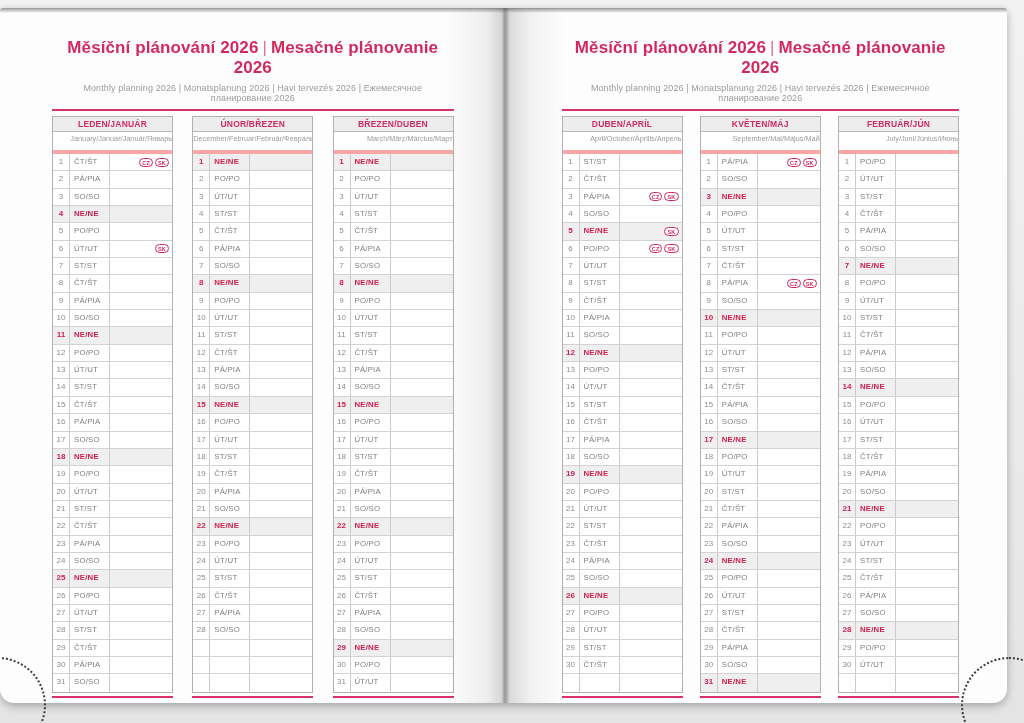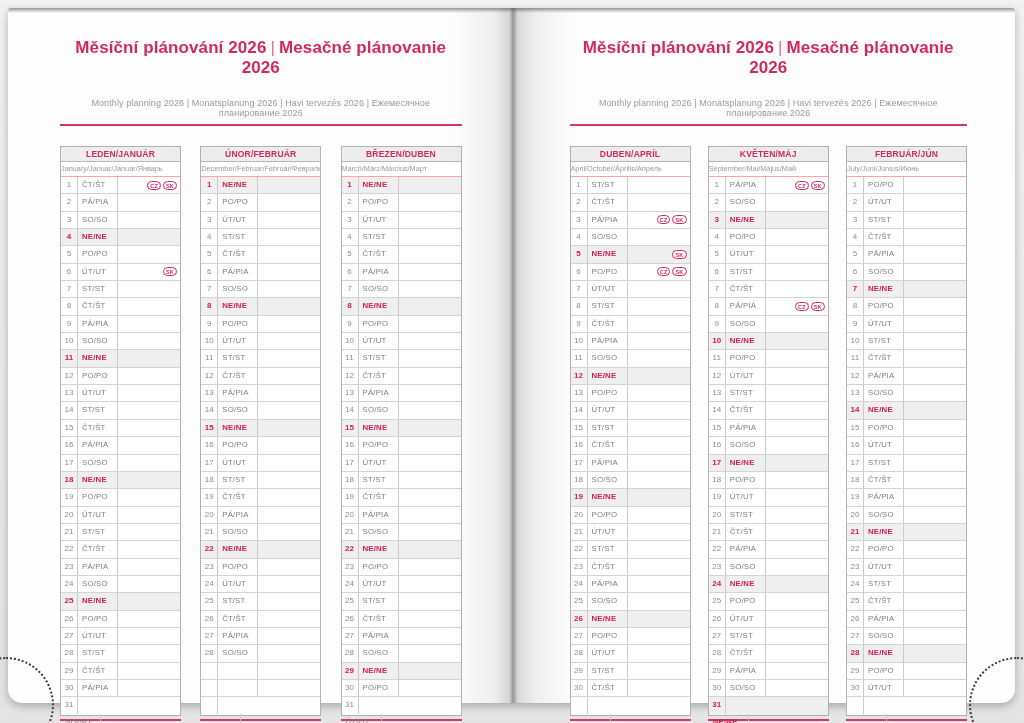--- a/index.html
+++ b/index.html
@@ -3,21 +3,21 @@
 <meta charset="utf-8">
 <style>
   * { margin:0; padding:0; box-sizing:border-box; }
   html,body { width:1024px; height:723px; }
   body {
     font-family:"Liberation Sans","DejaVu Sans",sans-serif;
     background:linear-gradient(#f2f2f2,#e4e4e4);
     overflow:hidden; position:relative;
   }
   .book {
-    position:absolute; left:8px; top:8px; width:1007px; height:695px;
+    position:absolute; left:0; top:8px; width:1007px; height:695px;
     background:#fdfdfd;
     border-radius:3px 3px 14px 14px;
     box-shadow:0 3px 9px rgba(0,0,0,0.28);
     display:flex;
   }
   .book::before { 
     content:""; position:absolute; left:0; top:0; right:0; height:5px;
     background:linear-gradient(rgba(70,64,66,0.55), rgba(0,0,0,0));
     border-radius:3px 3px 0 0; pointer-events:none; z-index:5;
   }
@@ -26,38 +26,38 @@
     background:linear-gradient(90deg, rgba(0,0,0,0) 0%, rgba(0,0,0,0.06) 35%,
       rgba(0,0,0,0.16) 47%, rgba(40,36,38,0.48) 50%, rgba(0,0,0,0.14) 54%,
       rgba(0,0,0,0.05) 70%, rgba(0,0,0,0) 100%);
     pointer-events:none; z-index:4;
   }
   .page { width:50%; height:100%; position:relative; padding:30px 50px 0 52px; }
   .page.right { padding:30px 48px 0 58px; }
 
   .page-title { text-align:center; font-size:17px; font-weight:bold; color:#d22a5f; letter-spacing:0.1px; }
   .page-title .sep { font-weight:normal; color:#e0718f; padding:0 4px; }
-  .page-subtitle { text-align:center; font-size:9px; color:#9b9b9b; margin-top:20px; letter-spacing:0.1px; }
+  .page-subtitle { text-align:center; font-size:9px; color:#9b9b9b; margin-top:5px; letter-spacing:0.1px; }
   .page-rule { height:2px; background:#d8336a; margin-top:6px; }
 
-  .months { display:flex; justify-content:space-between; gap:13px; margin-top:20px; }
+  .months { display:flex; justify-content:space-between; gap:13px; margin-top:5px; }
   .month { width:121px; flex:0 0 121px; }
   .month-table { border:1px solid #b2b0b2; background:#fff; }
   .m-head {
     height:15px; line-height:14px; text-align:center; background:#eeedee;
     color:#d22a5f; font-weight:bold; font-size:8.5px; letter-spacing:0.2px;
     border-bottom:1px solid #b9b7b9;
   }
   .m-sub {
-    height:15px; line-height:14px; text-align:left; color:#9b9b9b;
-    font-size:7.3px; border-bottom:1px solid #fca5a5; background:#fff;
+    height:22px; line-height:14px; text-align:right; color:#9b9b9b;
+    font-size:7.3px; border-bottom:4px solid #fca5a5; background:#fff;
     white-space:nowrap; overflow:hidden;
   }
   .day-row { display:flex; height:17.35px; border-bottom:1px solid #d4d2d4; background:#fff; }
-  .day-row:last-child { border-bottom:none;flex-direction:column; }
+  .day-row:last-child { border-bottom:none; }
   .day-row.sunday { background:#f0eff0; }
   .cell { display:block; height:100%; }
   .cell.num {
     width:17px; flex:0 0 17px; border-right:1px solid #cccacc;
     font-size:8px; color:#8d8d8d; text-align:center; line-height:16.5px;
   }
   .cell.abbr {
     width:40px; flex:0 0 40px; border-right:1px solid #cccacc;
     font-size:7.8px; color:#7f7f7f; padding-left:4px; line-height:16.5px;
     letter-spacing:0.2px;
@@ -258,21 +258,21 @@
                 <span class="cell num">31</span>
                 <span class="cell abbr">SO/SO</span>
                 <span class="cell note"></span>
               </div>
             </div>
         </div>
         <div class="m-underline"></div>
       </div>
       <div class="month">
         <div class="month-table">
-          <div class="m-head">ÚNOR/FEBRUÁR</div>
+          <div class="m-head">ÚNOR/BŘEZEN</div>
           <div class="m-sub">December/Februar/Február/Февраль</div>
           <div class="m-grid">
               <div class="day-row sunday">
                 <span class="cell num">1</span>
                 <span class="cell abbr">NE/NE</span>
                 <span class="cell note"></span>
               </div>
               <div class="day-row">
                 <span class="cell num">2</span>
                 <span class="cell abbr">PO/PO</span>

